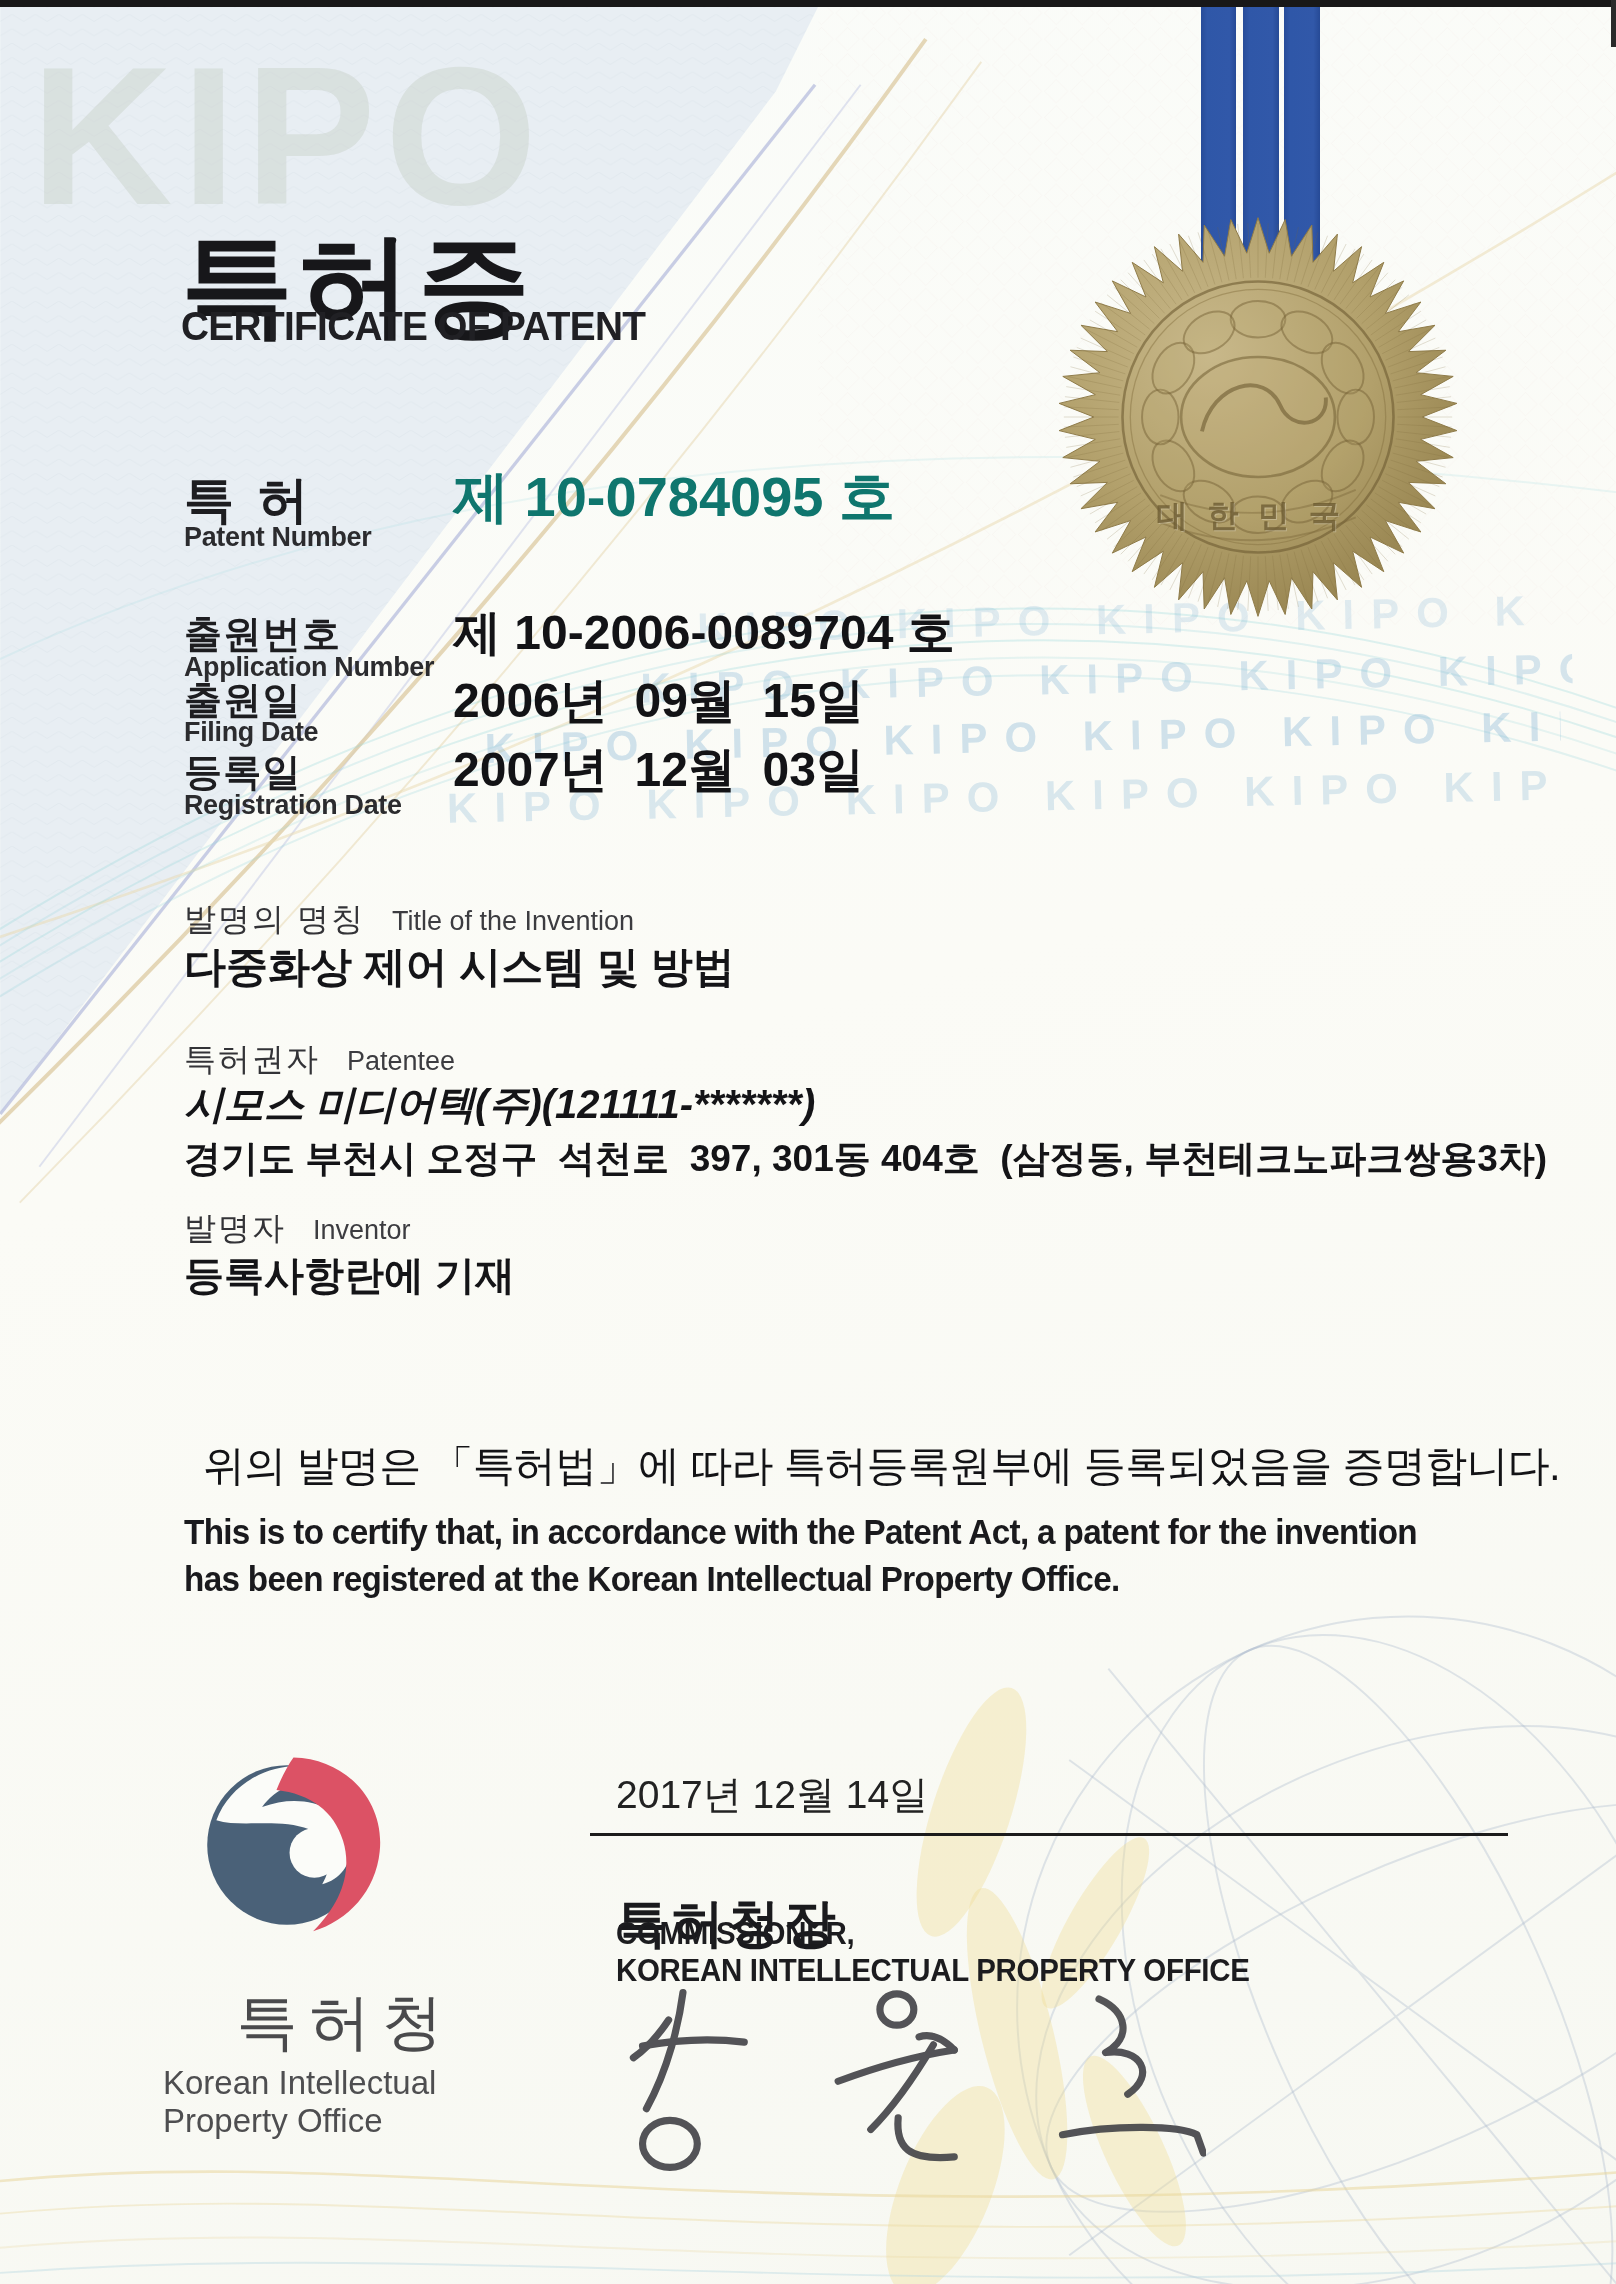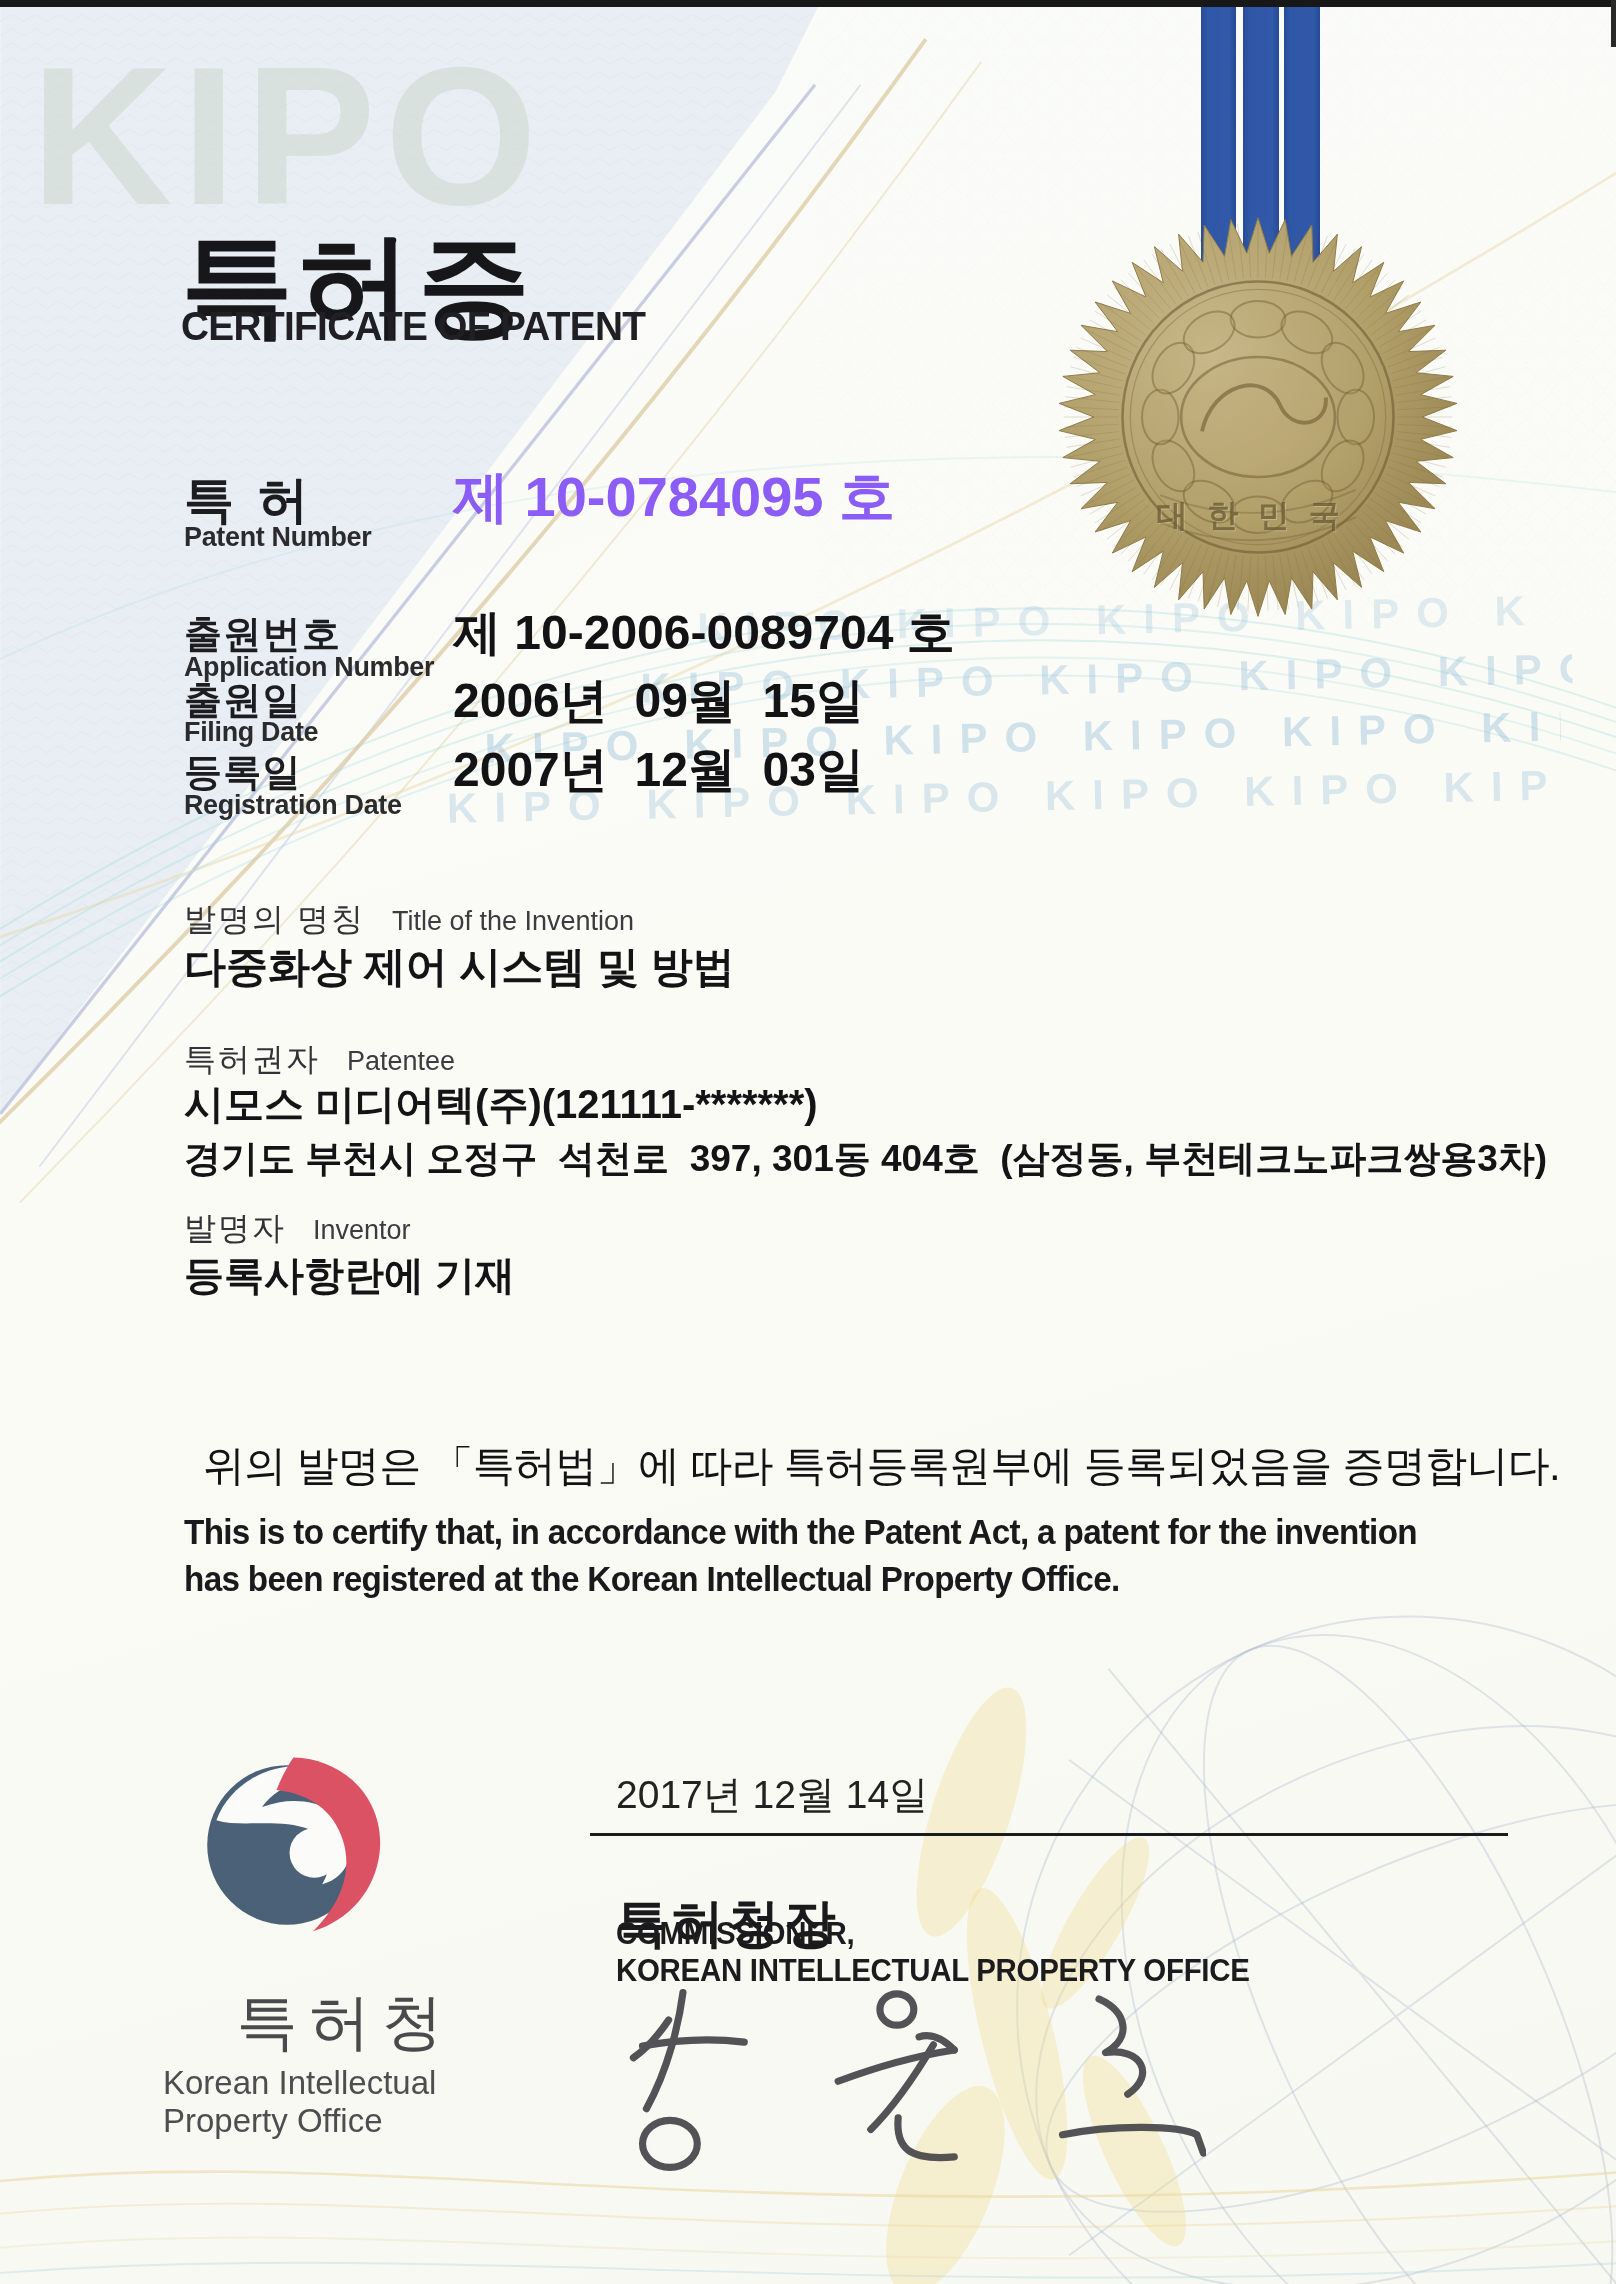--- a/index.html
+++ b/index.html
@@ -36,21 +36,21 @@
   .s3{width:36px;}
   
   .seal{left:1043px;top:202px;z-index:3;}
   
   .z{z-index:5;}
   .title-ko{left:181px;top:210px;font-size:112px;font-weight:800;letter-spacing:6.5px;color:#17171a;}
   .title-en{left:181px;top:304px;font-size:40px;font-weight:700;transform:scaleX(.97);transform-origin:left;color:#202024;letter-spacing:-0.7px;}
   .lab-ko-lg{font-size:50px;font-weight:700;letter-spacing:5.2px;color:#1d1d20;}
   .lab-ko{font-size:38px;font-weight:700;letter-spacing:1.3px;color:#1d1d20;}
   .lab-en{font-size:28px;font-weight:700;transform:scaleX(.96);transform-origin:left;color:#2b2b2e;letter-spacing:-0.3px;}
-  .val-lg{font-size:56px;font-weight:700;color:#8b5cf6;}
+  .val-lg{font-size:56px;font-weight:700;color:#0f766e;}
   .val{font-size:48px;font-weight:700;color:#131316;}
   .sec-row{display:flex;align-items:baseline;gap:27px;}
   .sec-ko{font-size:32px;font-weight:500;color:#333337;letter-spacing:2px;}
   .sec-en{font-size:27px;font-weight:500;color:#3c3c40;}
   .body-val{font-size:40px;font-weight:700;color:#141417;}
   .addr{font-size:37px;font-weight:700;color:#141417;}
   .cert-ko{left:195px;top:1438px;font-size:42px;font-weight:400;color:#131316;letter-spacing:-0.7px;margin-left:8px;}
   .cert-en{font-size:35px;font-weight:700;transform:scaleX(.95);transform-origin:left;color:#1a1a1d;letter-spacing:-0.7px;}
   .issue-date{left:616px;top:1768px;font-size:39px;font-weight:400;color:#222;}
   .divider{left:590px;top:1833px;width:918px;height:2.6px;background:#1c1c1c;}
@@ -305,21 +305,21 @@
 <div class="abs z sec-row" style="left:184px;top:898px;">
   <span class="sec-ko">발명의 명칭</span>
   <span class="sec-en">Title of the Invention</span>
 </div>
 <div class="abs z body-val" style="left:184px;top:939px;font-size:42px;">다중화상 제어 시스템 및 방법</div>
 
 <div class="abs z sec-row" style="left:184px;top:1038px;">
   <span class="sec-ko">특허권자</span>
   <span class="sec-en">Patentee</span>
 </div>
-<div class="abs z body-val" style="left:184px;top:1077px;">시모스 미디어텍(주)(121111-*******)</div>
+<div class="abs z body-val" style="left:184px;top:1077px;font-style:italic;">시모스 미디어텍(주)(121111-*******)</div>
 <div class="abs z addr nowrap" style="left:184px;top:1134px;">경기도 부천시 오정구  석천로  397, 301동 404호  (삼정동, 부천테크노파크쌍용3차)</div>
 
 <div class="abs z sec-row" style="left:184px;top:1207px;">
   <span class="sec-ko">발명자</span>
   <span class="sec-en">Inventor</span>
 </div>
 <div class="abs z body-val" style="left:184px;top:1248px;">등록사항란에 기재</div>
 
 <div class="abs z cert-ko">위의 발명은 「특허법」에 따라 특허등록원부에 등록되었음을 증명합니다.</div>
 <div class="abs z cert-en" style="left:184px;top:1512px;">This is to certify that, in accordance with the Patent Act, a patent for the invention</div>

